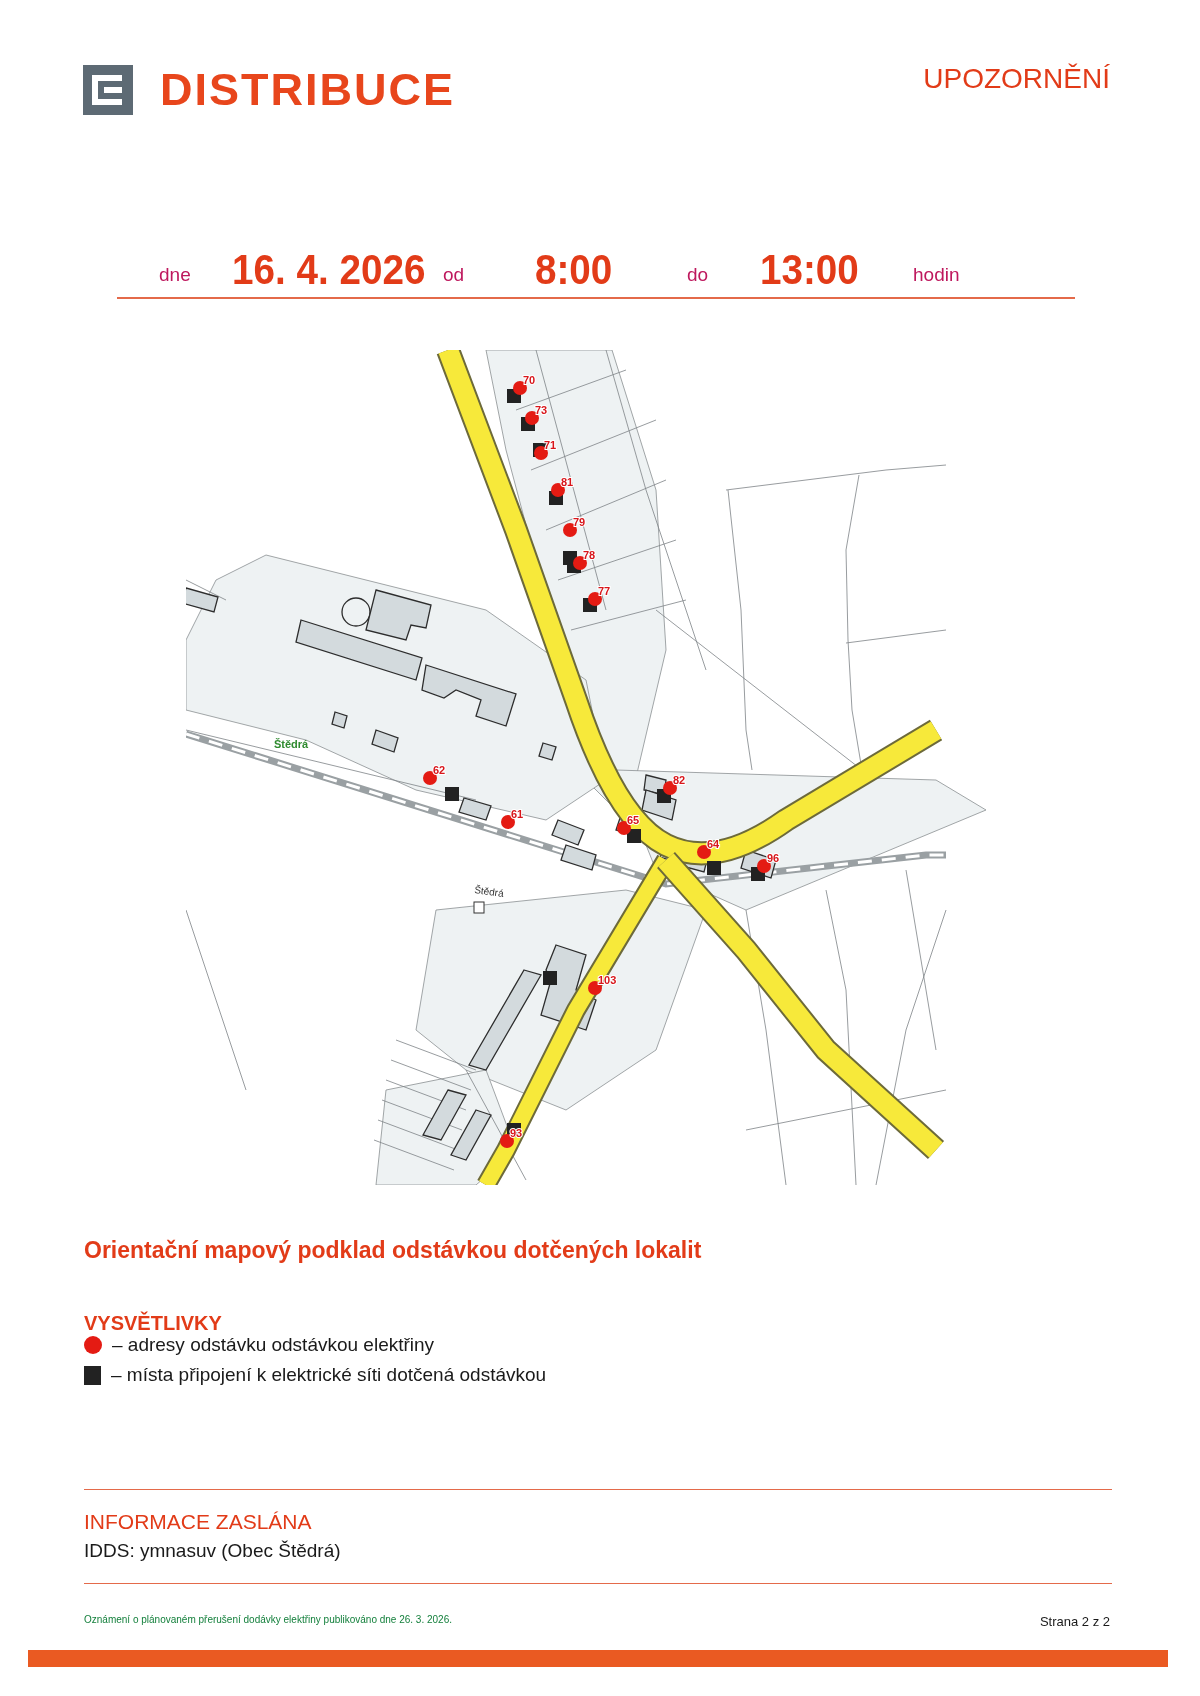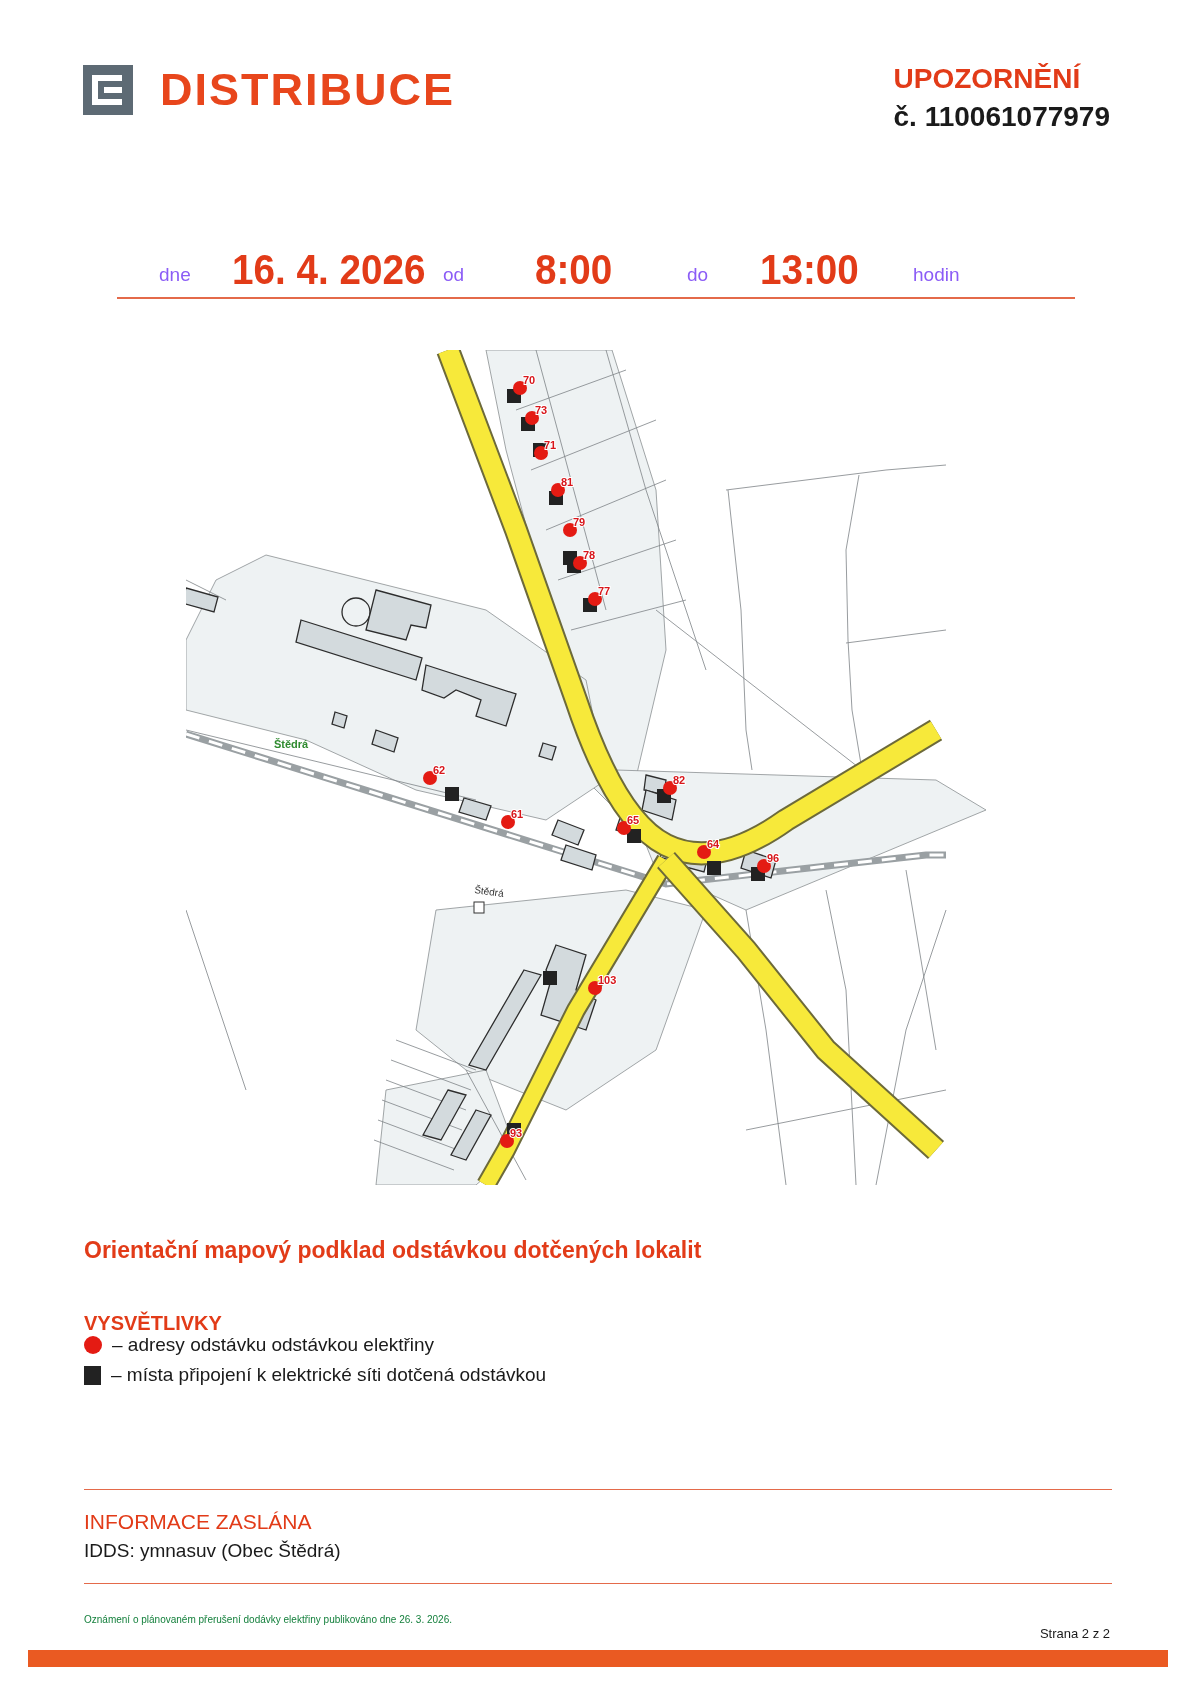--- a/index.html
+++ b/index.html
@@ -5,55 +5,54 @@
   html, body { margin:0; padding:0; background:#ffffff; }
   body { width:1200px; height:1696px; position:relative; overflow:hidden;
          font-family:"Liberation Sans", sans-serif; color:#1a1a1a; }
   .abs { position:absolute; }
   
   .logo-box { left:83px; top:65px; width:50px; height:50px; background:#5d6a74; }
   .logo-box .e1 { position:absolute; left:9px; top:10px; width:30px; height:30px; background:#fff; }
   .logo-box .e2 { position:absolute; left:15px; top:16px; width:24px; height:18px; background:#5d6a74; }
   .logo-box .e3 { position:absolute; left:21px; top:22px; width:18px; height:6px; background:#fff; }
   .logo-text { left:160px; top:62px; font-size:45px; font-weight:bold; color:#e8461c; letter-spacing:2px; line-height:56px; }
-  .notice { right:90px; top:60px; font-weight:bold; font-size:28px; line-height:38px; }
+  .notice { right:90px; top:60px; text-align:right; font-weight:normal; font-size:28px; line-height:38px; }
   .notice .t1, .notice .t2 { color:#e23b18; }
   .notice .t3 { color:#1a1a1a; }
   
   .date-row { left:117px; top:240px; width:958px; height:56px; }
-  .date-row .lbl { position:absolute; bottom:10px; font-size:19px; color:#8b5cf6; }
+  .date-row .lbl { position:absolute; bottom:10px; font-size:19px; color:#be185d; }
   .date-row .val { position:absolute; bottom:2px; font-size:42px; font-weight:bold; color:#e23b18; transform:scaleX(0.92); transform-origin:left bottom; }
   .rule-red { height:2px; background:#e46a4a; }
   
   .map { left:186px; top:350px; width:830px; height:835px; }
   
   .map-caption { left:84px; top:1237px; font-size:23px; font-weight:bold; color:#e23b18; }
   .legend-title { left:84px; top:1304px; font-size:20px; font-weight:bold; color:#e23b18;margin-top:8px; }
   .legend-item { left:84px; font-size:19px; color:#1a1a1a; display:flex; align-items:center; }
   .legend-item .dot { width:18px; height:18px; border-radius:50%; background:#e41b13; margin-right:10px; }
   .legend-item .sq { width:17px; height:19px; background:#222; margin-right:10px; }
   .info-title { left:84px; top:1510px; font-size:21px; font-weight:normal; color:#e23b18; }
   .info-text { left:84px; top:1540px; font-size:19px; color:#1a1a1a; }
   .footer-text { left:84px; top:1614px; font-size:10px; color:#15803d; }
-  .page-no { right:90px; top:1614px; font-size:13px; color:#1a1a1a;margin-top:12px; }
+  .page-no { right:90px; top:1614px; font-size:13px; color:#1a1a1a; }
   .bottom-bar { left:28px; top:1650px; width:1140px; height:17px; background:#ea5a22; }
 </style>
 </head>
 <body>
 
 <div class="abs logo-box">
   <div class="e1"></div>
     <div class="e2"></div>
     <div class="e3"></div>
 </div>
 <div class="abs logo-text">DISTRIBUCE</div>
 
 <div class="abs notice">
   <div class="t1">UPOZORNĚNÍ</div>
-  <div class="t3">č. 110061077979</div>
 </div>
 
 <div class="abs date-row">
   <span class="lbl" style="left:42px">dne</span>
   <span class="val" style="left:115px">16. 4. 2026</span>
   <span class="lbl" style="left:326px">od</span>
   <span class="val" style="left:418px">8:00</span>
   <span class="lbl" style="left:570px">do</span>
   <span class="val" style="left:643px">13:00</span>
   <span class="lbl" style="left:796px">hodin</span>

